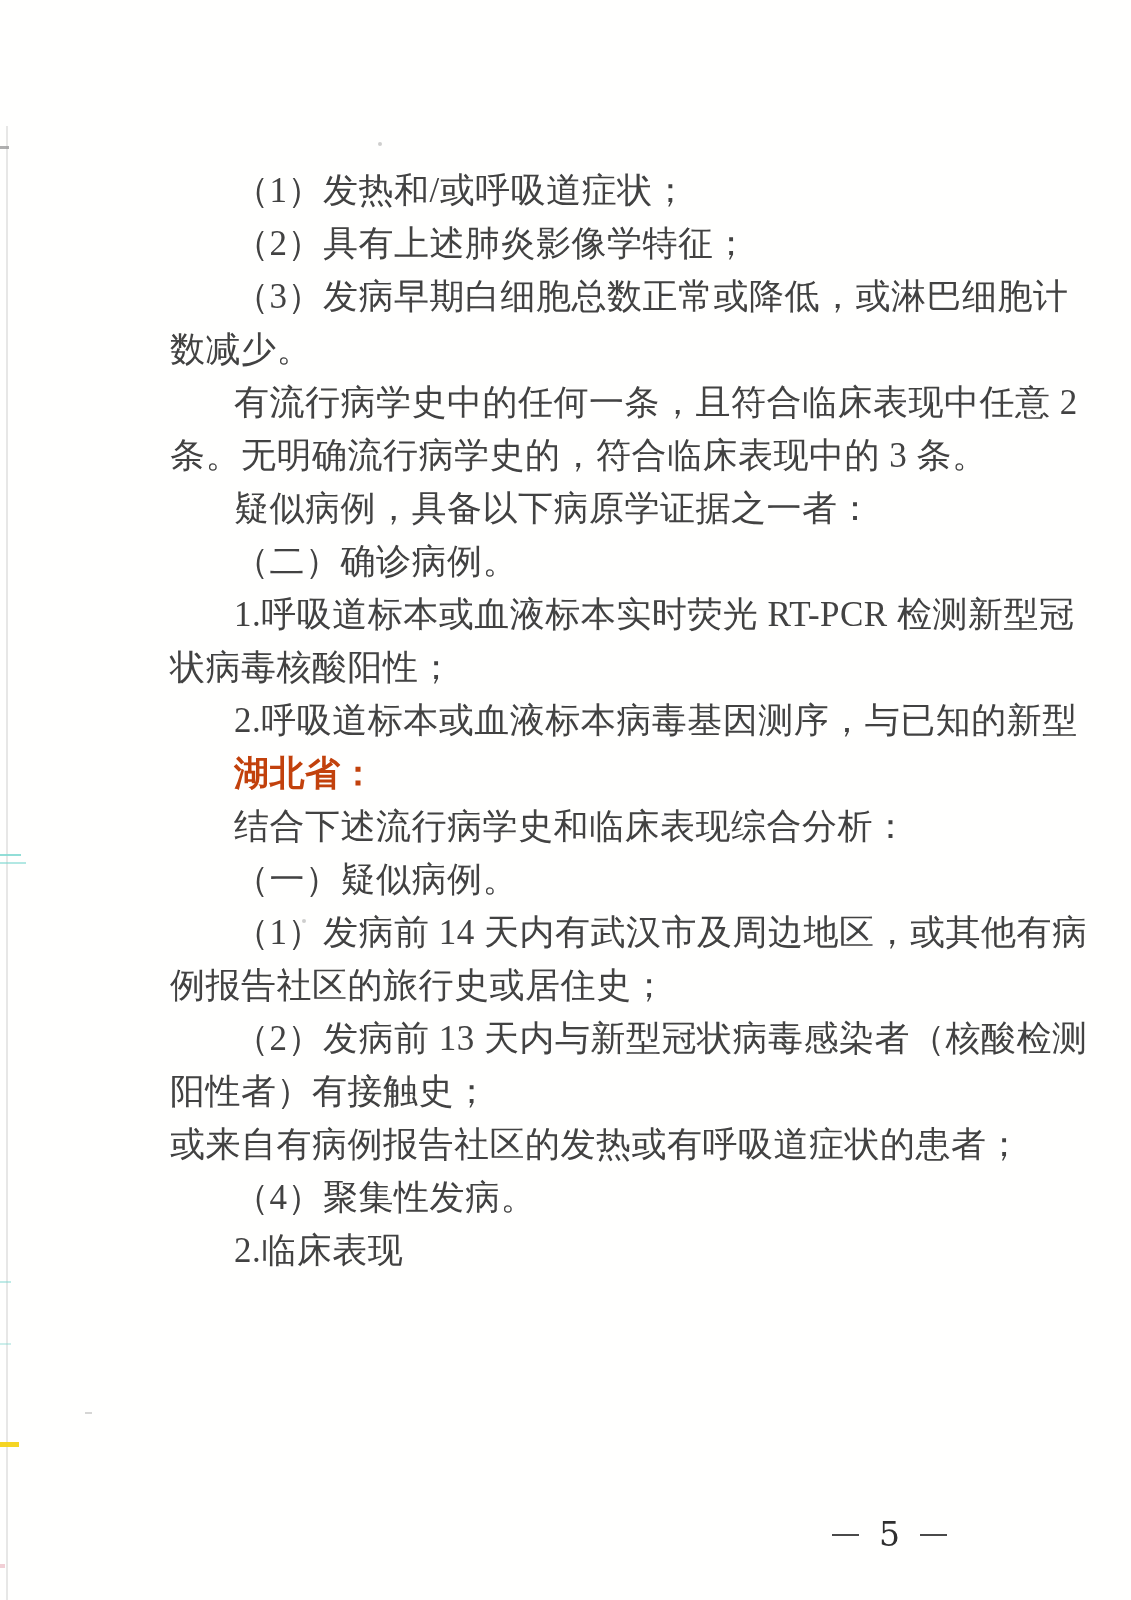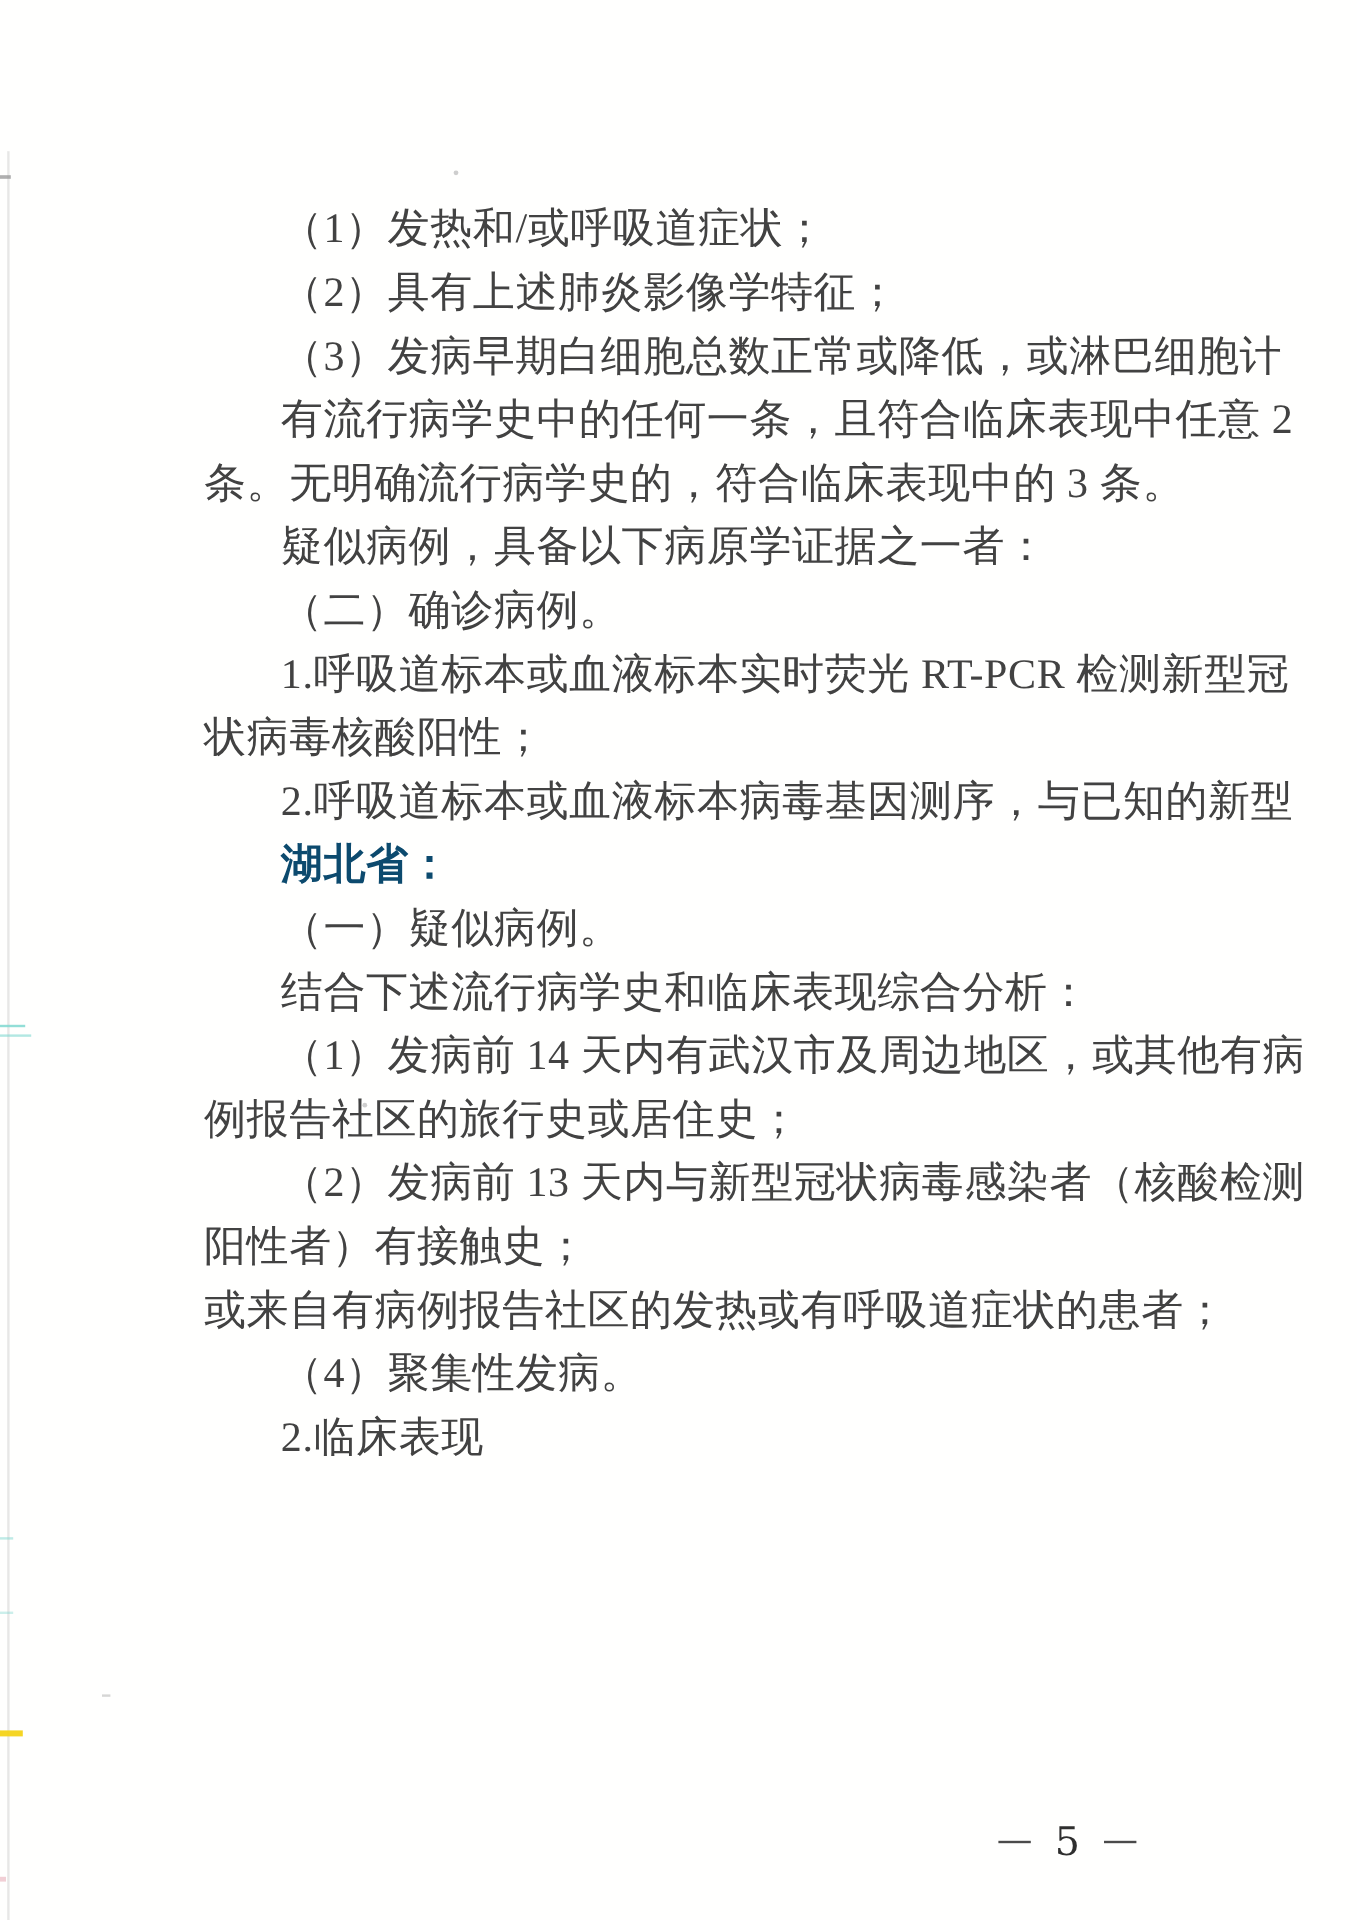--- a/index.html
+++ b/index.html
@@ -86,30 +86,31 @@
   <div class="artifact yellow-1" style="background: rgb(244, 211, 24);"></div>
   <div class="artifact pink-1" style="background: rgb(238, 195, 203);"></div>
   <div class="artifact speck speck-1" style="background: rgb(165, 165, 165);"></div>
   <div class="artifact speck speck-2" style="background: rgb(165, 165, 165);"></div>
   <div class="artifact speck speck-3" style="background: rgb(165, 165, 165);"></div>
 
   <div class="textblock" id="textblock" style="color: rgb(66, 66, 66);">
       <div class="line indent">（1）发热和/或呼吸道症状；</div>
       <div class="line indent">（2）具有上述肺炎影像学特征；</div>
       <div class="line indent">（3）发病早期白细胞总数正常或降低，或淋巴细胞计</div>
+      <div class="line">数减少。</div>
       <div class="line indent">有流行病学史中的任何一条，且符合临床表现中任意 2</div>
       <div class="line">条。无明确流行病学史的，符合临床表现中的 3 条。</div>
       <div class="line indent">疑似病例，具备以下病原学证据之一者：</div>
       <div class="line indent">（二）确诊病例。</div>
       <div class="line indent">1.呼吸道标本或血液标本实时荧光 RT-PCR 检测新型冠</div>
       <div class="line">状病毒核酸阳性；</div>
       <div class="line indent">2.呼吸道标本或血液标本病毒基因测序，与已知的新型</div>
-      <div class="line indent bold" style="color: #0c4a6e; font-family: Liberation Serif, serif;">湖北省：</div>
+      <div class="line indent bold" style="color: #c2410c; font-family: Liberation Serif, serif;">湖北省：</div>
+      <div class="line indent">结合下述流行病学史和临床表现综合分析：</div>
       <div class="line indent">（一）疑似病例。</div>
-      <div class="line indent">结合下述流行病学史和临床表现综合分析：</div>
       <div class="line indent">（1）发病前 14 天内有武汉市及周边地区，或其他有病</div>
       <div class="line">例报告社区的旅行史或居住史；</div>
       <div class="line indent">（2）发病前 13 天内与新型冠状病毒感染者（核酸检测</div>
       <div class="line">阳性者）有接触史；</div>
       <div class="line">或来自有病例报告社区的发热或有呼吸道症状的患者；</div>
       <div class="line indent">（4）聚集性发病。</div>
       <div class="line indent">2.临床表现</div>
     </div>
 
   <div class="footer">

